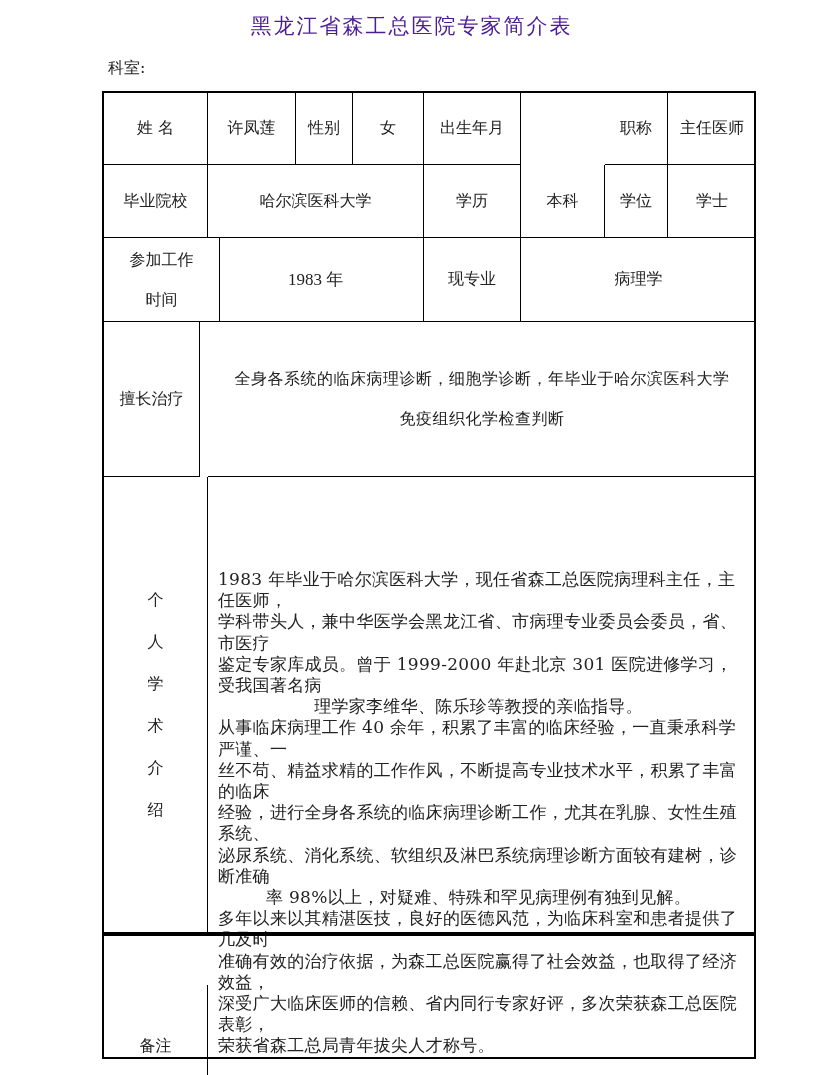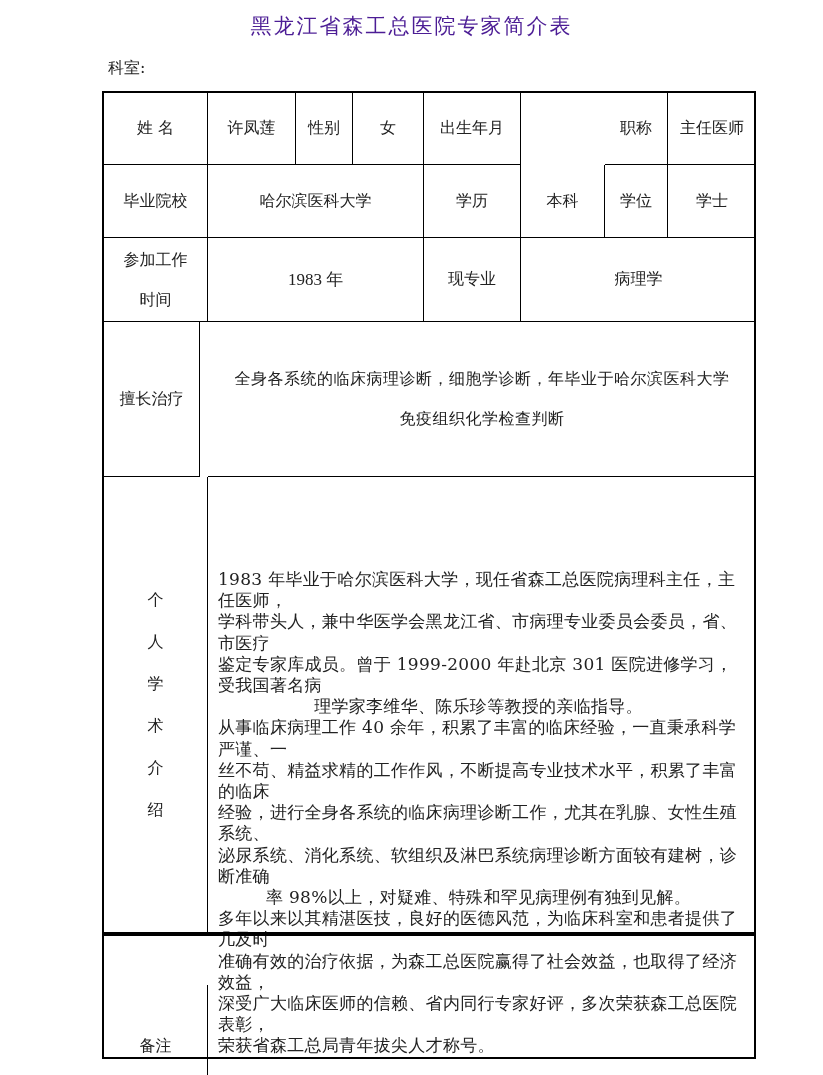--- a/index.html
+++ b/index.html
@@ -37,21 +37,21 @@
   <div class="cell" style="left:501px;top:0;width:63px;height:72px;">职称</div>
   <div class="cell noright" style="left:564px;top:0;width:88px;height:72px;">主任医师</div>
 
   <div class="cell" style="left:0;top:72px;width:104px;height:73px;">毕业院校</div>
   <div class="cell" style="left:104px;top:72px;width:216px;height:73px;">哈尔滨医科大学</div>
   <div class="cell" style="left:320px;top:72px;width:97px;height:73px;">学历</div>
   <div class="cell" style="left:417px;top:72px;width:84px;height:73px;">本科</div>
   <div class="cell" style="left:501px;top:72px;width:63px;height:73px;">学位</div>
   <div class="cell noright" style="left:564px;top:72px;width:88px;height:73px;">学士</div>
 
-  <div class="cell lbl2" style="left:0;top:145px;width:104px;height:84px;flex-direction:column;">
+  <div class="cell lbl2" style="left:0;top:145px;width:116px;height:84px;flex-direction:column;">
     <span>参加工作</span>
     <span>时间</span>
   </div>
   <div class="cell num" style="left:104px;top:145px;width:216px;height:84px;">1983 年</div>
   <div class="cell" style="left:320px;top:145px;width:97px;height:84px;">现专业</div>
   <div class="cell noright" style="left:417px;top:145px;width:235px;height:84px;">病理学</div>
 
   <div class="cell" style="left:0;top:229px;width:96px;height:155px;">擅长治疗</div>
   <div class="cell noright spec" style="left:104px;top:229px;width:548px;height:155px;flex-direction:column;">
     <span>全身各系统的临床病理诊断，细胞学诊断，年毕业于哈尔滨医科大学</span>

